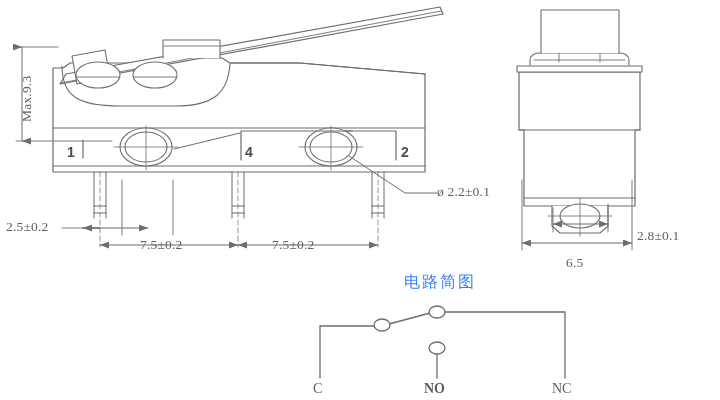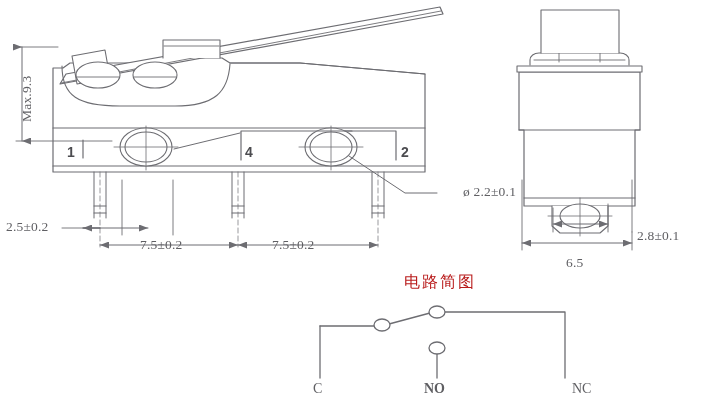--- a/index.html
+++ b/index.html
@@ -35,21 +35,21 @@
     font-size: 14px;
     font-weight: bold;
     color: #4c4c50;
   }
   .vert-text {
     transform-origin: 0 0;
     transform: rotate(-90deg);
   }
   .cn-title {
     font-size: 16px;
-    color: #b91c1c;
+    color: #3b82f6;
     font-family: "DejaVu Sans", "Liberation Sans", sans-serif;
     letter-spacing: 2px;
   }
   .ckt-text {
     font-size: 14px;
     color: #5f5f63;
     font-family: "Liberation Serif", "DejaVu Serif", serif;
   }
 </style>
 </head>
@@ -238,29 +238,29 @@
   </svg>
 
   <div class="lbl dim-text vert-text" style="left:20px; top:122px;">Max.9.3</div>
 
   <div class="lbl dim-text" style="left:6px; top:220px;">2.5±0.2</div>
 
   <div class="lbl dim-text" style="left:140px; top:238px;">7.5±0.2</div>
 
   <div class="lbl dim-text" style="left:272px; top:238px;">7.5±0.2</div>
 
-  <div class="lbl dim-text" style="left:437px; top:185px;margin-left:26px;">ø 2.2±0.1</div>
+  <div class="lbl dim-text" style="left:437px; top:185px;">ø 2.2±0.1</div>
 
   <div class="lbl term-text" style="left:67px; top:145px;">1</div>
   <div class="lbl term-text" style="left:245px; top:145px;">4</div>
   <div class="lbl term-text" style="left:401px; top:145px;">2</div>
 
   <div class="lbl dim-text" style="left:637px; top:229px;">2.8±0.1</div>
 
   <div class="lbl dim-text" style="left:566px; top:236px;margin-top:20px;">6.5</div>
 
   <div class="lbl cn-title" style="left:404px; top:274px;">电路简图</div>
 
   <div class="lbl ckt-text" style="left:313px; top:382px;">C</div>
   <div class="lbl ckt-text" style="left:424px; top:382px;font-weight:bold;">NO</div>
-  <div class="lbl ckt-text" style="left:572px; top:382px;">NC</div>
+  <div class="lbl ckt-text" style="left:552px; top:382px;">NC</div>
 
 </div>
 
 </body></html>

